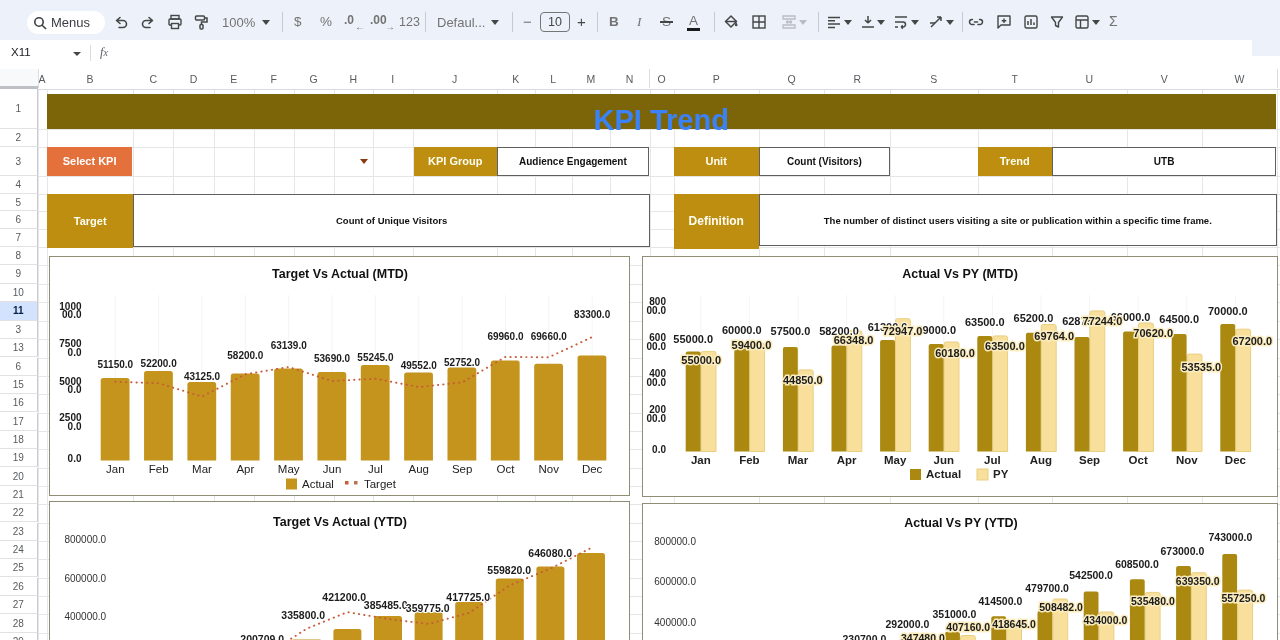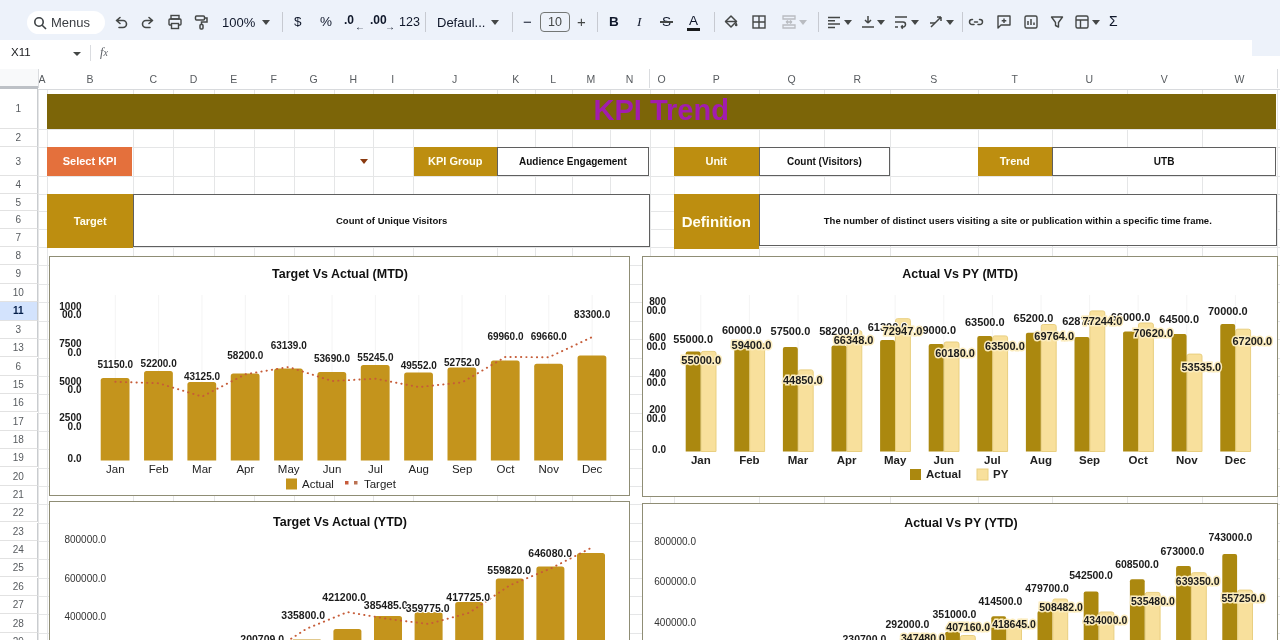--- a/index.html
+++ b/index.html
@@ -1,19 +1,19 @@
 <!DOCTYPE html>
 <html><head>
 <meta charset="utf-8">
 <style>
 html,body{margin:0;padding:0;}
 body{width:1280px;height:640px;overflow:hidden;font-family:"Liberation Sans",sans-serif;background:#fff;position:relative;}
 .abs{position:absolute;}
 #toolbar{left:0;top:0;width:1280px;height:56px;background:#edf2fa;}
-.tbtxt{color:#0f172a;font-size:13px;}
+.tbtxt{color:#737373;font-size:13px;}
 #fbar{left:0;top:40px;width:1252px;height:28px;background:#fff;border-bottom:1px solid #e3e3e3;}
 #sheet{left:0;top:68px;width:1280px;height:572px;background:#fff;}
 .gl{position:absolute;background:#e5e6e7;}
 .hdr{position:absolute;background:#ffffff;color:#575b5f;font-size:10.5px;display:flex;align-items:center;justify-content:center;}
 svg text{font-family:"Liberation Sans",sans-serif;}
 .caret{display:inline-block;width:0;height:0;border-left:4px solid transparent;border-right:4px solid transparent;border-top:5px solid #444746;}
 .sep{position:absolute;width:1px;height:20px;top:12px;background:#c7cad1;}
 </style>
 </head>
 <body>
@@ -228,32 +228,32 @@
     <div class="hdr" style="position: absolute; left: 0px; top: 417.6px; width: 36.5px; height: 17.8px; border-right: 1px solid rgb(201, 204, 207); border-bottom: 1px solid rgb(226, 226, 226); font-size: 10px;">21</div>
     <div class="hdr" style="position: absolute; left: 0px; top: 436.4px; width: 36.5px; height: 17.1px; border-right: 1px solid rgb(201, 204, 207); border-bottom: 1px solid rgb(226, 226, 226); font-size: 10px;">22</div>
     <div class="hdr" style="position: absolute; left: 0px; top: 454.5px; width: 36.5px; height: 17.8px; border-right: 1px solid rgb(201, 204, 207); border-bottom: 1px solid rgb(226, 226, 226); font-size: 10px;">23</div>
     <div class="hdr" style="position: absolute; left: 0px; top: 473.3px; width: 36.5px; height: 17.1px; border-right: 1px solid rgb(201, 204, 207); border-bottom: 1px solid rgb(226, 226, 226); font-size: 10px;">24</div>
     <div class="hdr" style="position: absolute; left: 0px; top: 491.4px; width: 36.5px; height: 17.1px; border-right: 1px solid rgb(201, 204, 207); border-bottom: 1px solid rgb(226, 226, 226); font-size: 10px;">25</div>
     <div class="hdr" style="position: absolute; left: 0px; top: 509.5px; width: 36.5px; height: 17.8px; border-right: 1px solid rgb(201, 204, 207); border-bottom: 1px solid rgb(226, 226, 226); font-size: 10px;">26</div>
     <div class="hdr" style="position: absolute; left: 0px; top: 528.3px; width: 36.5px; height: 17.1px; border-right: 1px solid rgb(201, 204, 207); border-bottom: 1px solid rgb(226, 226, 226); font-size: 10px;">27</div>
     <div class="hdr" style="position: absolute; left: 0px; top: 546.4px; width: 36.5px; height: 17.7px; border-right: 1px solid rgb(201, 204, 207); border-bottom: 1px solid rgb(226, 226, 226); font-size: 10px;">28</div>
     <div class="hdr" style="position: absolute; left: 0px; top: 565.1px; width: 36.5px; height: 17.4px; border-right: 1px solid rgb(201, 204, 207); border-bottom: 1px solid rgb(226, 226, 226); font-size: 10px;">29</div>
     <div style="position: absolute; left: 46.5px; top: 25.5px; width: 1229.5px; height: 35.8px; background: rgb(124, 101, 8);"></div>
-    <div style="position: absolute; left: 46.5px; top: 25px; width: 1229.5px; height: 35.8px; display: flex; align-items: center; justify-content: center; color: #a21caf; font-weight: bold; font-size: 29px; letter-spacing: 0px; padding-bottom: 3px;">KPI Trend</div>
+    <div style="position: absolute; left: 46.5px; top: 35px; width: 1229.5px; height: 35.8px; display: flex; align-items: center; justify-content: center; color: #3b82f6; font-weight: bold; font-size: 29px; letter-spacing: 0px; padding-bottom: 3px;">KPI Trend</div>
     <div style="position: absolute; left: 47px; top: 78.8px; width: 85.2px; height: 28.9px; background: rgb(228, 112, 60); color: rgb(255, 255, 255); font-weight: bold; font-size: 11px; display: flex; align-items: center; justify-content: center;">Select KPI</div>
     <div style="position: absolute; left: 360px; top: 90.5px; width: 0px; height: 0px; border-left: 4px solid transparent; border-right: 4px solid transparent; border-top: 5px solid rgb(138, 58, 16);"></div>
     <div style="position: absolute; left: 413.7px; top: 78.8px; width: 83.1px; height: 28.9px; background: rgb(189, 142, 16); color: rgb(255, 254, 242); font-weight: bold; font-size: 11px; display: flex; align-items: center; justify-content: center;">KPI Group</div>
     <div style="position: absolute; left: 496.8px; top: 78.8px; width: 152.2px; height: 28.9px; background: rgb(255, 255, 255); border: 1px solid rgb(95, 95, 95); box-sizing: border-box; color: rgb(17, 17, 17); font-weight: bold; font-size: 10px; display: flex; align-items: center; justify-content: center;">Audience Engagement</div>
     <div style="position: absolute; left: 673.5px; top: 78.8px; width: 85.3px; height: 28.9px; background: rgb(189, 142, 16); color: rgb(255, 254, 242); font-weight: bold; font-size: 11px; display: flex; align-items: center; justify-content: center;">Unit</div>
     <div style="position: absolute; left: 758.8px; top: 78.8px; width: 131.2px; height: 28.9px; background: rgb(255, 255, 255); border: 1px solid rgb(95, 95, 95); box-sizing: border-box; color: rgb(17, 17, 17); font-weight: bold; font-size: 10px; display: flex; align-items: center; justify-content: center;">Count (Visitors)</div>
     <div style="position: absolute; left: 977.7px; top: 78.8px; width: 74.1px; height: 28.9px; background: rgb(189, 142, 16); color: rgb(255, 254, 242); font-weight: bold; font-size: 11px; display: flex; align-items: center; justify-content: center;">Trend</div>
     <div style="position: absolute; left: 1051.8px; top: 78.8px; width: 224.7px; height: 28.9px; background: rgb(255, 255, 255); border: 1px solid rgb(95, 95, 95); box-sizing: border-box; color: rgb(17, 17, 17); font-weight: bold; font-size: 10px; display: flex; align-items: center; justify-content: center;">UTB</div>
     <div style="position: absolute; left: 47px; top: 126.4px; width: 86.4px; height: 53.6px; background: rgb(189, 142, 16); color: rgb(255, 254, 242); font-weight: bold; font-size: 11px; display: flex; align-items: center; justify-content: center;">Target</div>
     <div style="position: absolute; left: 133.4px; top: 126.3px; width: 516.4px; height: 52.8px; background: rgb(255, 255, 255); border: 1px solid rgb(95, 95, 95); box-sizing: border-box; color: rgb(17, 17, 17); font-weight: bold; font-size: 9.5px; display: flex; align-items: center; justify-content: center;">Count of Unique Visitors</div>
-    <div style="position: absolute; left: 673.5px; top: 126.4px; width: 85.5px; height: 54.2px; background: rgb(189, 142, 16); color: rgb(255, 254, 242); font-weight: bold; font-size: 15px; display: flex; align-items: center; justify-content: center;">Definition</div>
+    <div style="position: absolute; left: 673.5px; top: 126.4px; width: 85.5px; height: 54.2px; background: rgb(189, 142, 16); color: rgb(255, 254, 242); font-weight: bold; font-size: 12px; display: flex; align-items: center; justify-content: center;">Definition</div>
     <div style="position: absolute; left: 759px; top: 126.3px; width: 517.6px; height: 51.9px; background: rgb(255, 255, 255); border: 1px solid rgb(95, 95, 95); box-sizing: border-box; color: rgb(17, 17, 17); font-weight: bold; font-size: 9.5px; display: flex; align-items: center; justify-content: center;">The number of distinct users visiting a site or publication within a specific time frame.</div>
   </div>
 
 <svg width="579.5" height="237.8" viewBox="0 0 579.5 237.8" style="position: absolute; left: 48.8px; top: 256px; background: rgb(255, 255, 255); border: 1px solid rgb(143, 141, 117);">
     <text x="290" y="21" font-size="12.5" font-weight="bold" text-anchor="middle" fill="#111">Target Vs Actual (MTD)</text>
     <line x1="65.3" y1="38" x2="65.3" y2="203.4" stroke="#f4f4f4" stroke-width="1"></line>
     <line x1="108.65" y1="38" x2="108.65" y2="203.4" stroke="#f4f4f4" stroke-width="1"></line>
     <line x1="152" y1="38" x2="152" y2="203.4" stroke="#f4f4f4" stroke-width="1"></line>
     <line x1="195.35000000000002" y1="38" x2="195.35000000000002" y2="203.4" stroke="#f4f4f4" stroke-width="1"></line>
     <line x1="238.7" y1="38" x2="238.7" y2="203.4" stroke="#f4f4f4" stroke-width="1"></line>

